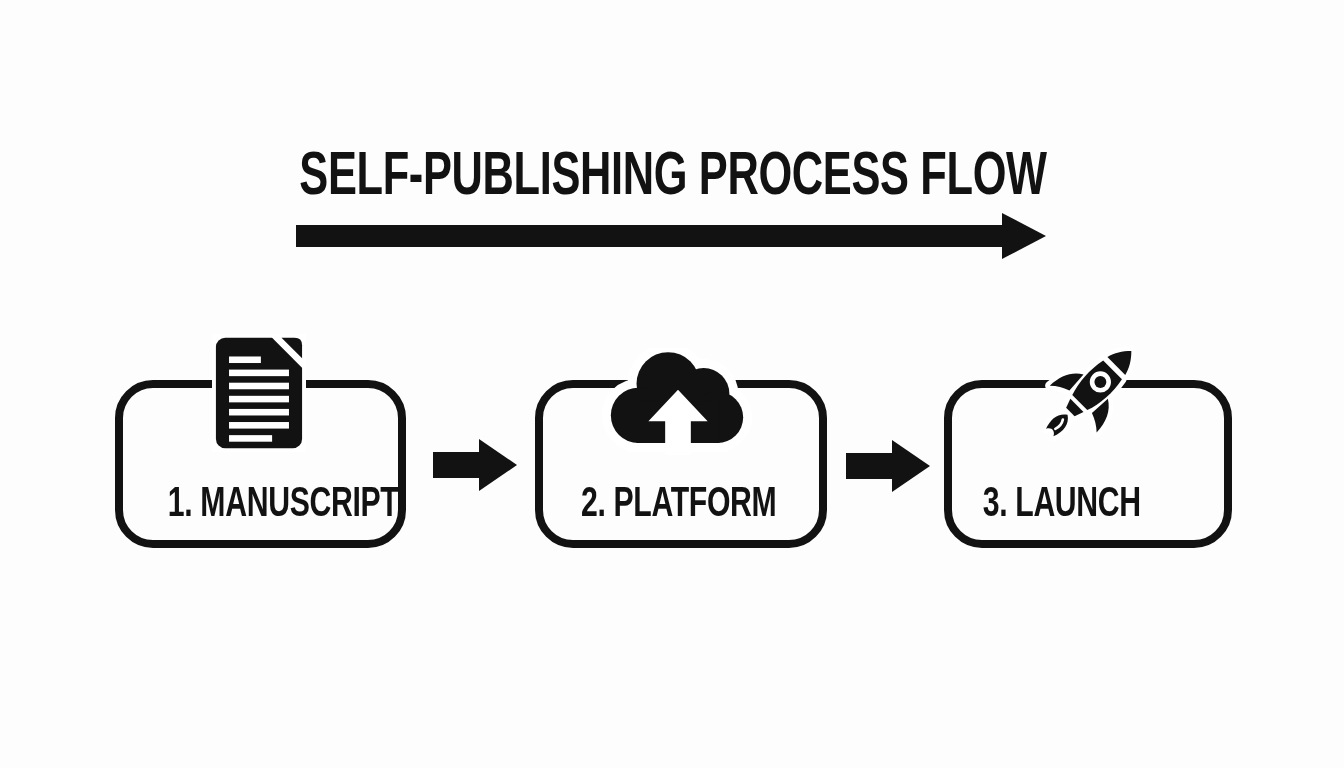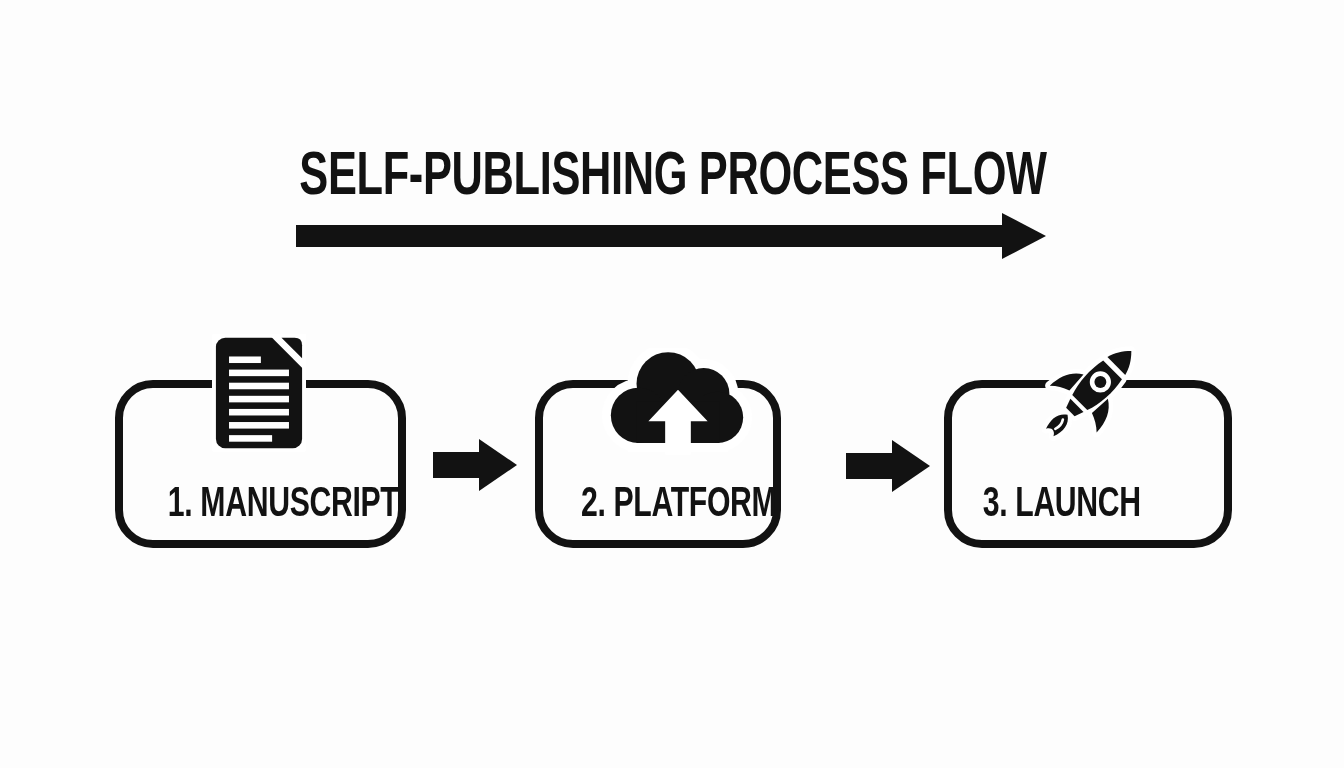--- a/index.html
+++ b/index.html
@@ -35,21 +35,21 @@
   
   .step-box{
     position:absolute;
     top:380px;height:168px;
     border:8px solid var(--ink);
     border-radius:38px;
     box-sizing:border-box;
     background:transparent;
   }
   .box-1{left:115px;width:291px;}
-  .box-2{left:535px;width:246px;padding-left:12px;}
+  .box-2{left:535px;width:292px;padding-left:12px;}
   .box-3{left:944px;width:288px;}
   .step-label{
     position:absolute;
     top:93px;left:0;right:0;
     text-align:left;
     font-size:42px;line-height:42px;font-weight:700;
     white-space:nowrap;
   }
   .step-label .squeeze{
     display:inline-block;

